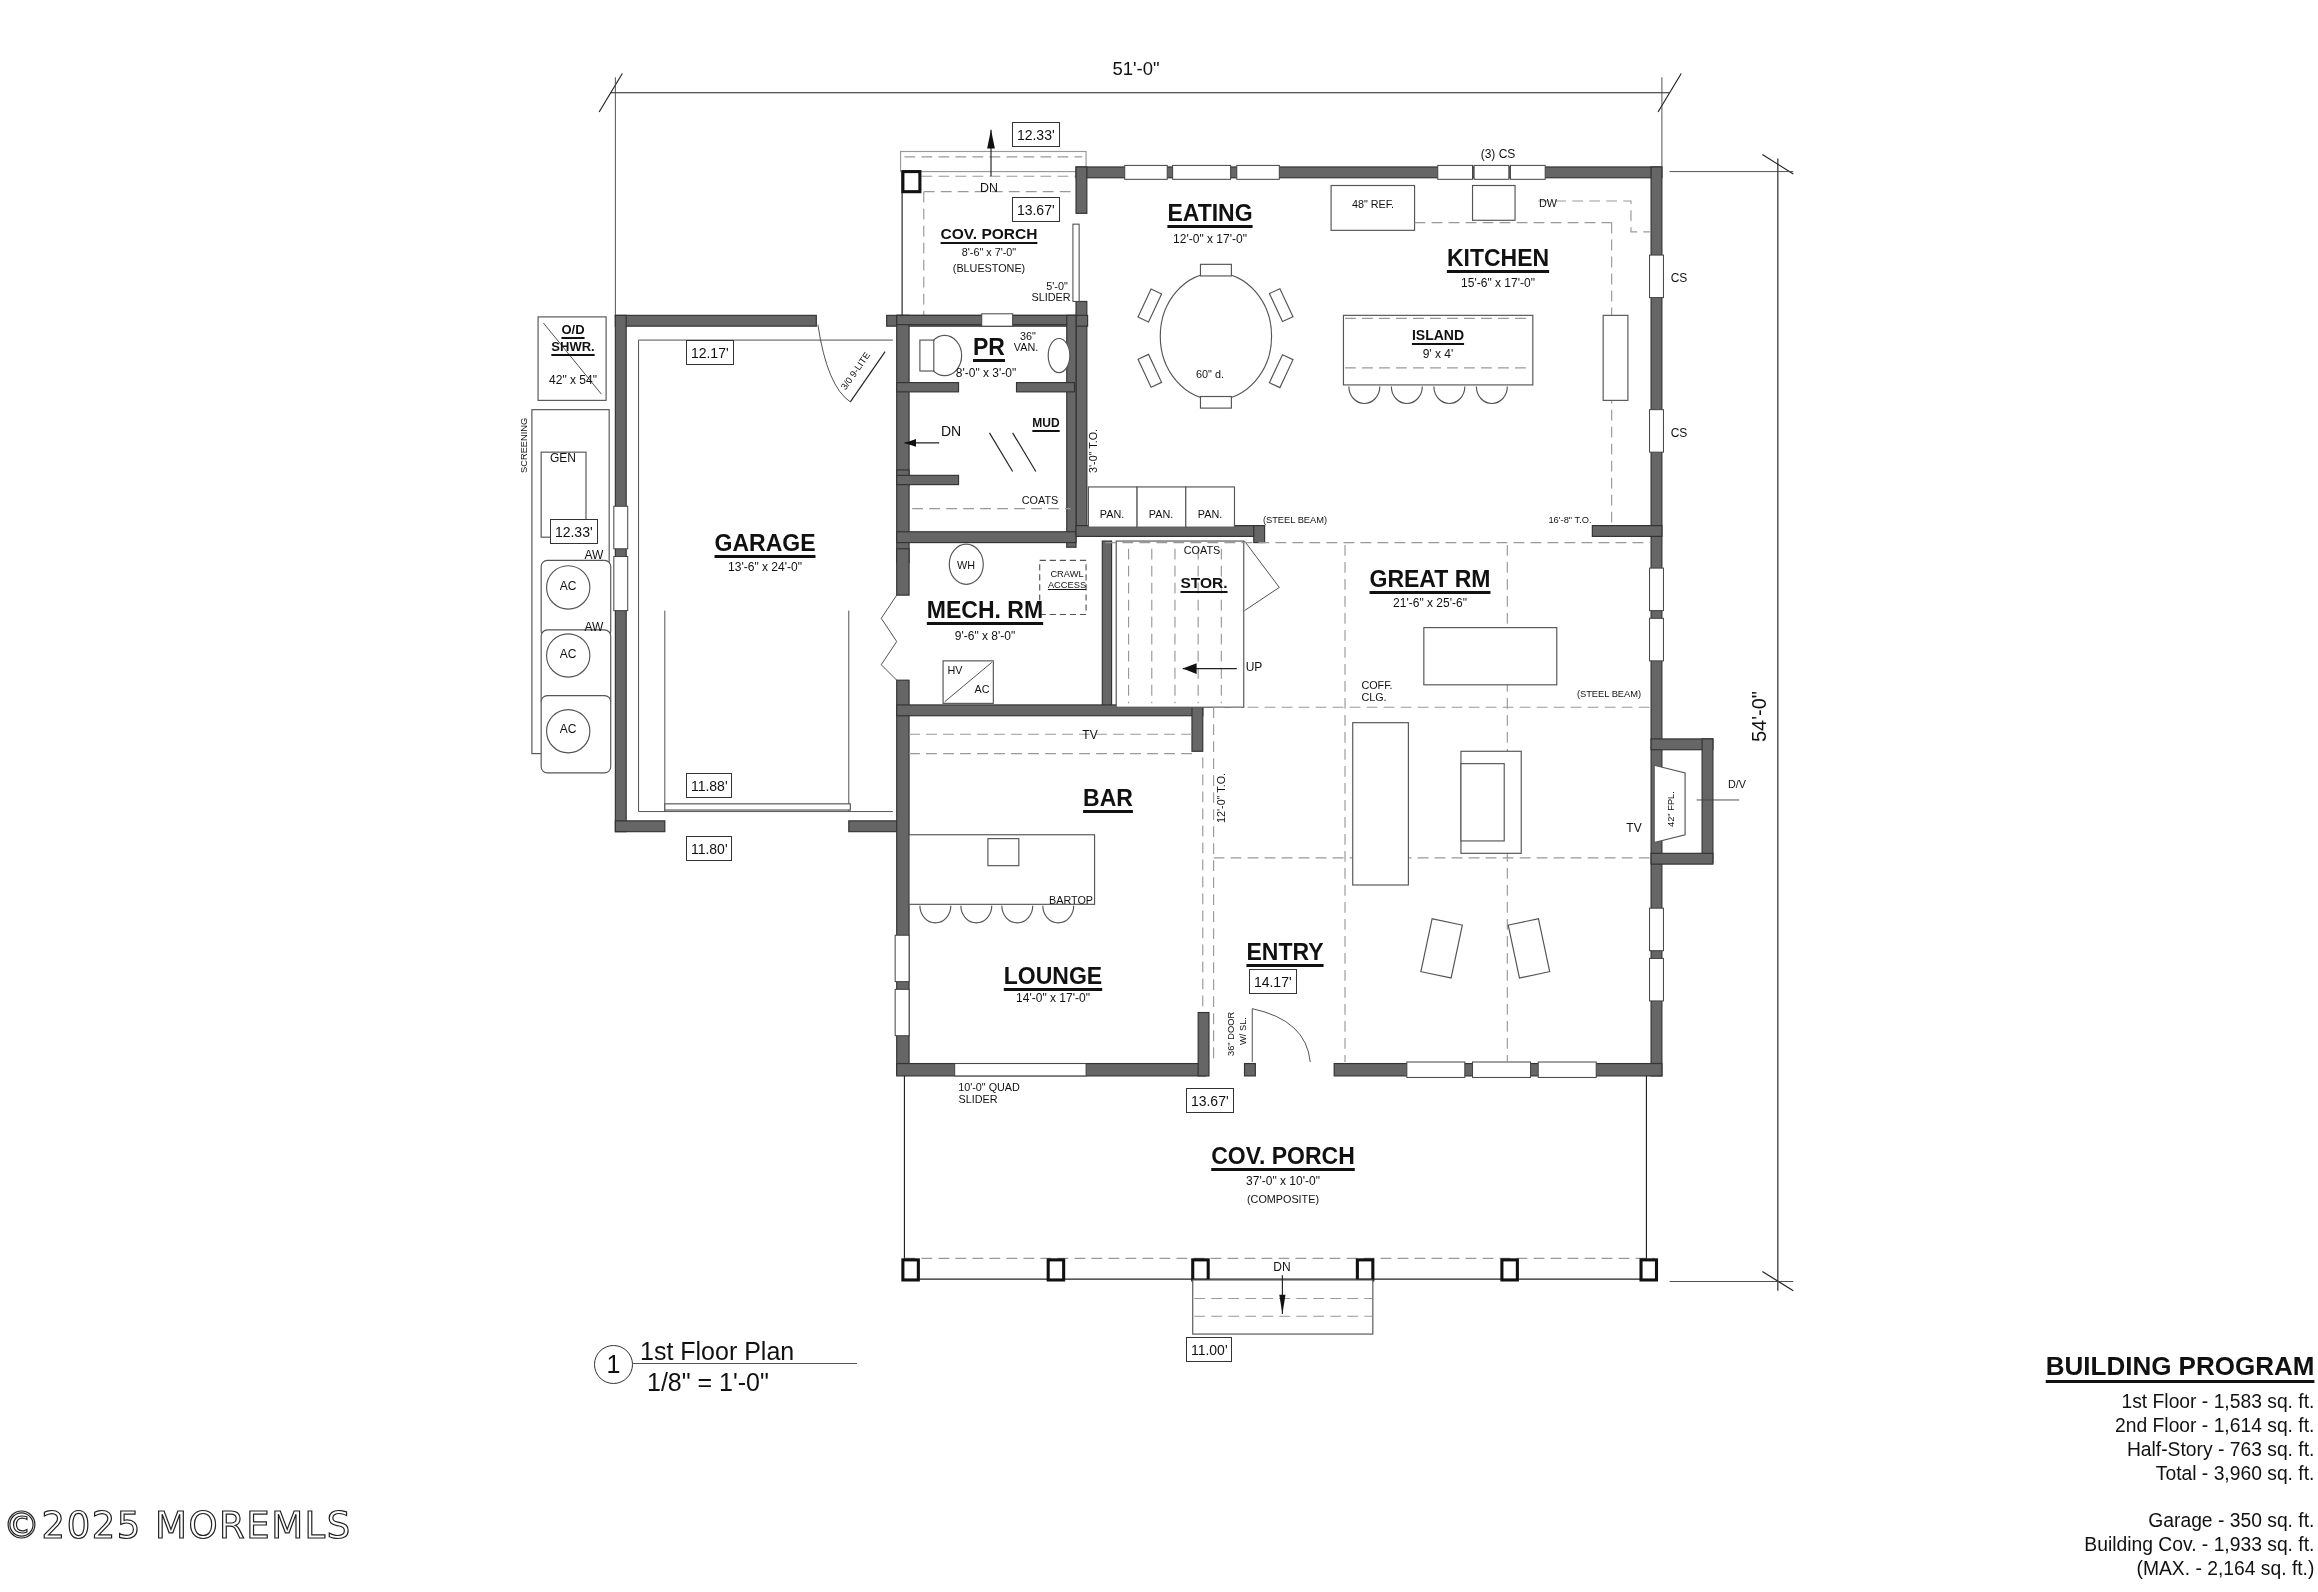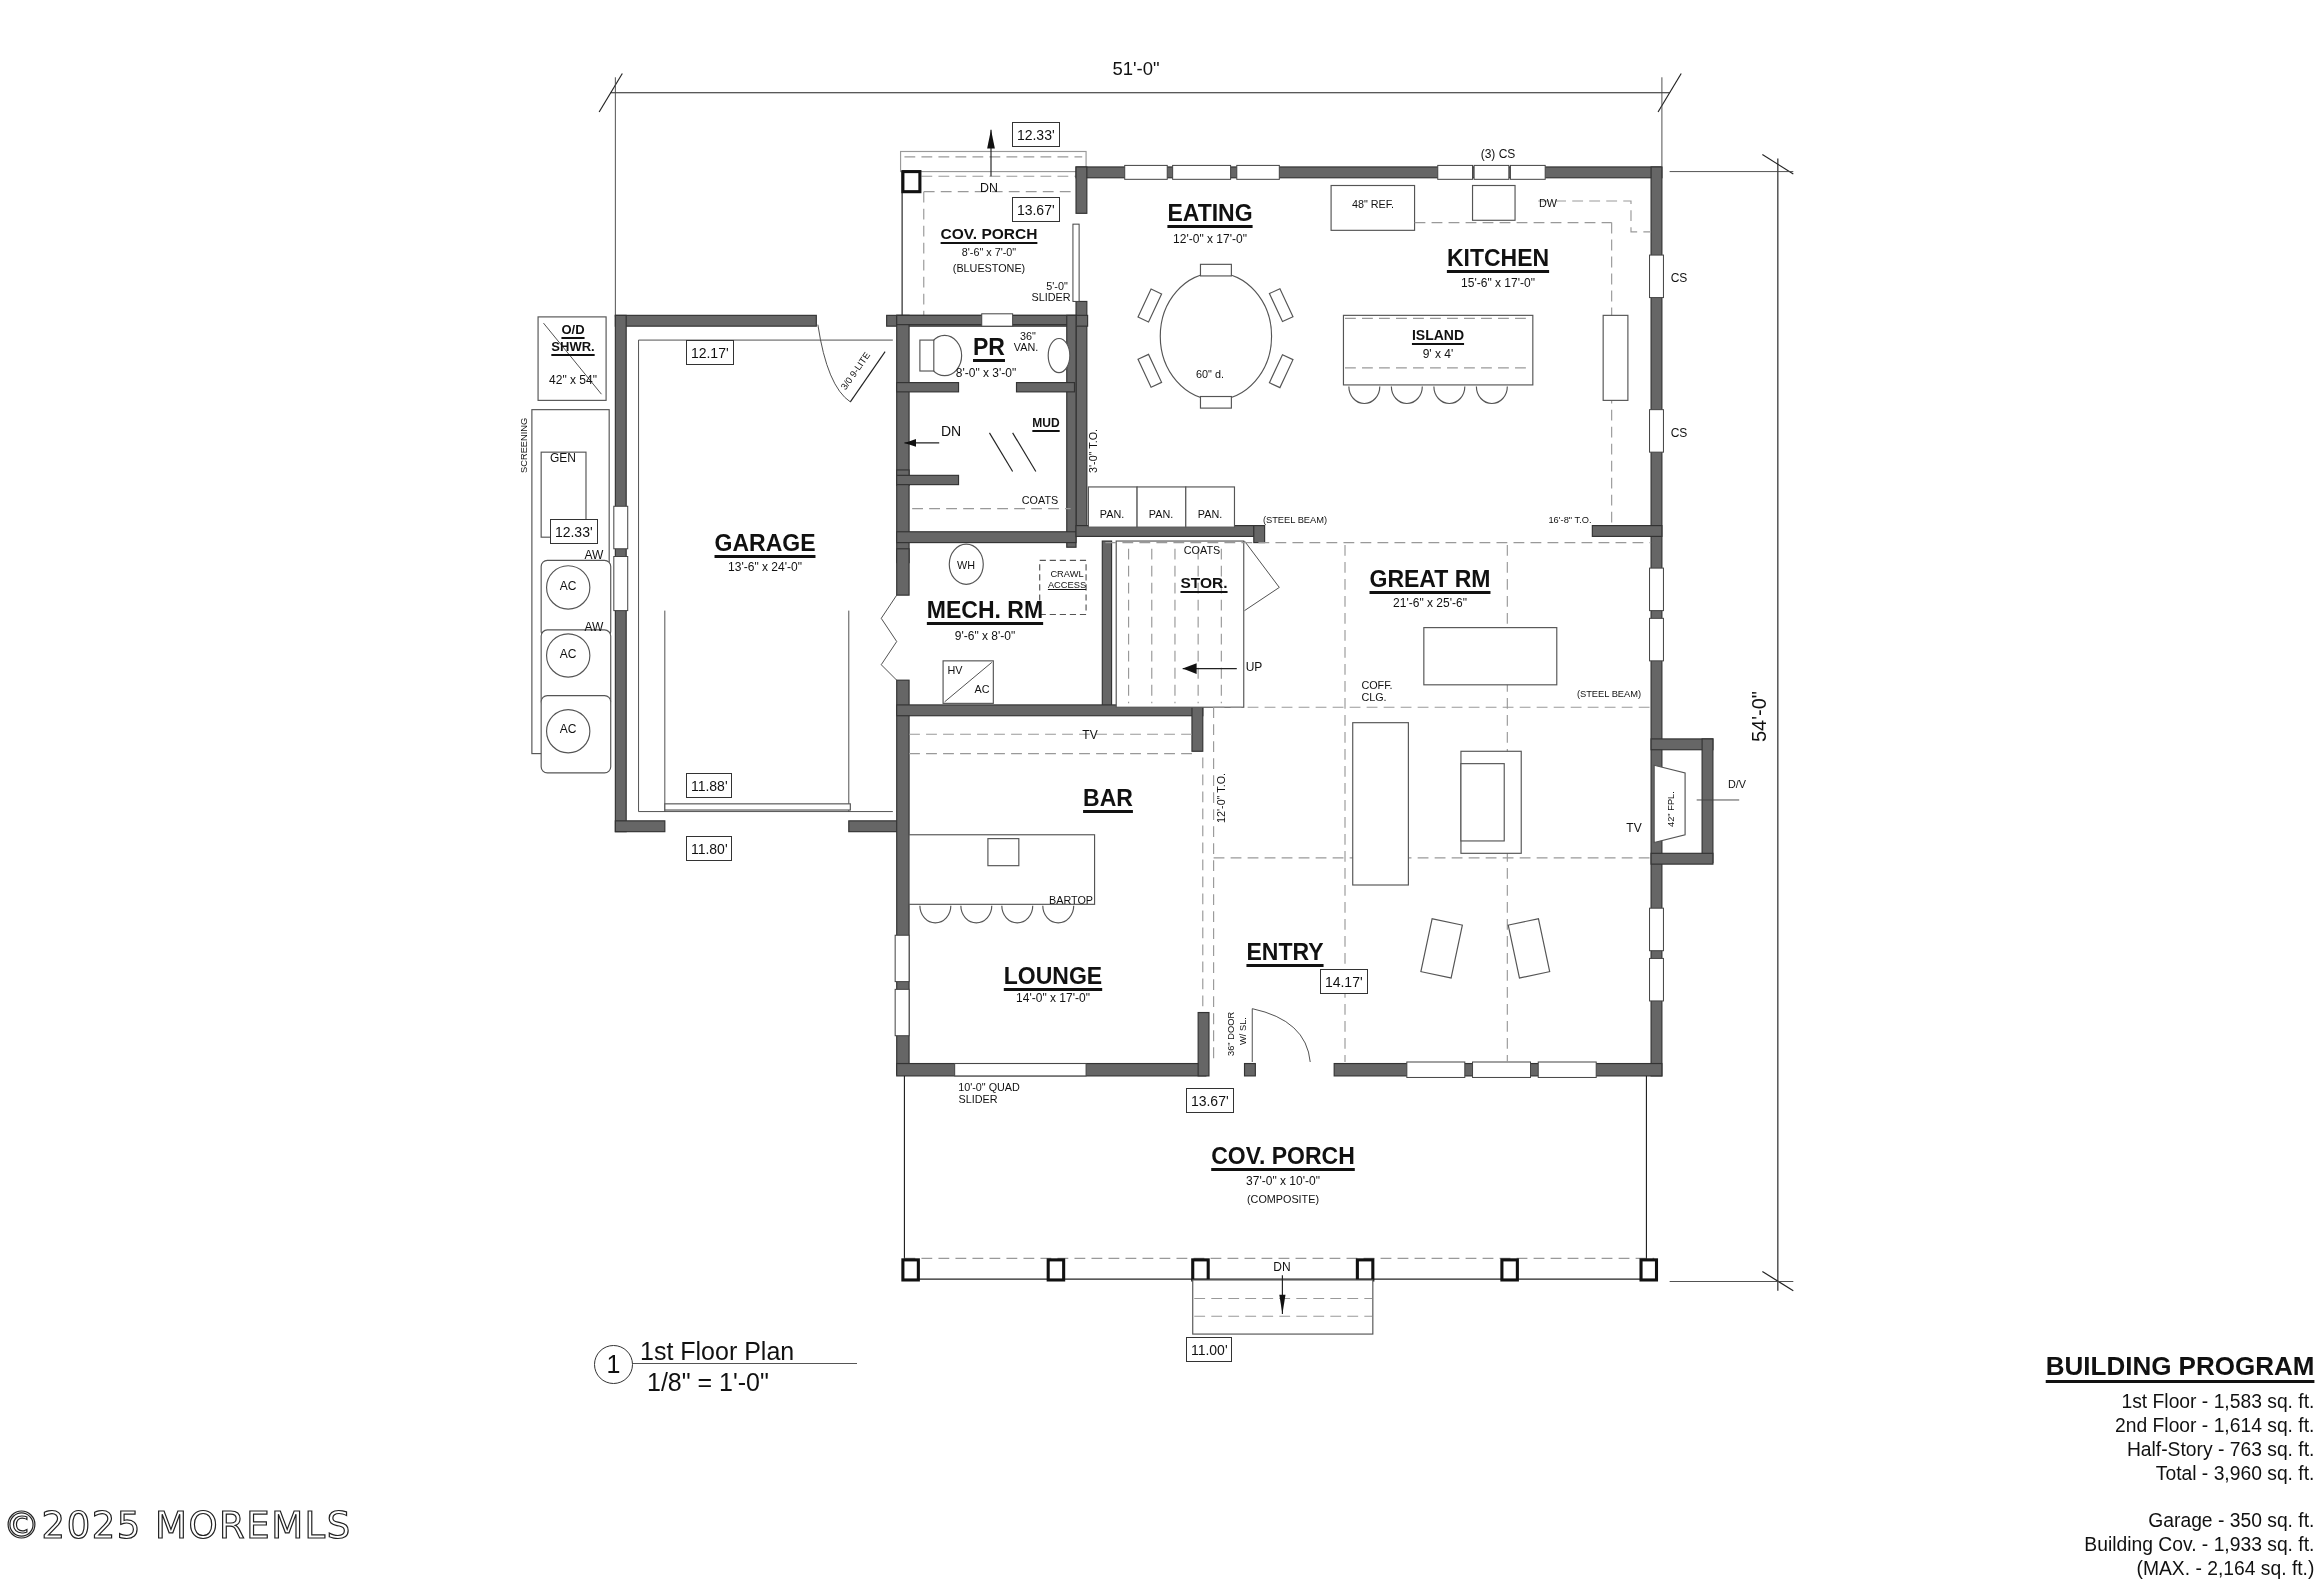--- a/index.html
+++ b/index.html
@@ -348,21 +348,21 @@
 <div class="lbl dim" style="left:1090px;top:729px;">TV</div>
 <div class="vert" style="left:1215px;top:823px;transform:rotate(-90deg);">12'-0" T.O.</div>
 <div class="lbl room" style="left:1108px;top:787px;">BAR</div>
 <div class="lbl note" style="left:1071px;top:895px;">BARTOP</div>
 <div class="lbl room" style="left:1053px;top:965px;">LOUNGE</div>
 <div class="lbl dim" style="left:1053px;top:992px;">14'-0" x 17'-0"</div>
 <div class="lbl note" style="left:989px;top:1082px;">10'-0" QUAD</div>
 <div class="lbl note" style="left:978px;top:1094px;">SLIDER</div>
 
 <div class="lbl room" style="left:1285px;top:941px;">ENTRY</div>
-<div class="tag" style="left:1320px;top:969px;">14.17'</div>
+<div class="tag" style="left:1249px;top:969px;">14.17'</div>
 <div class="vert" style="left:1226px;top:1056px;transform:rotate(-90deg);font-size:9.3px;">36" DOOR</div>
 <div class="vert" style="left:1238px;top:1045px;transform:rotate(-90deg);font-size:9.3px;">W/ SL.</div>
 <div class="tag" style="left:1186px;top:1088px;">13.67'</div>
 
 <div class="lbl room" style="left:1283px;top:1145px;">COV. PORCH</div>
 <div class="lbl dim" style="left:1283px;top:1175px;">37'-0" x 10'-0"</div>
 <div class="lbl note" style="left:1283px;top:1194px;">(COMPOSITE)</div>
 <div class="lbl dim" style="left:1282px;top:1261px;">DN</div>
 <div class="tag" style="left:1186px;top:1337px;">11.00'</div>
 

